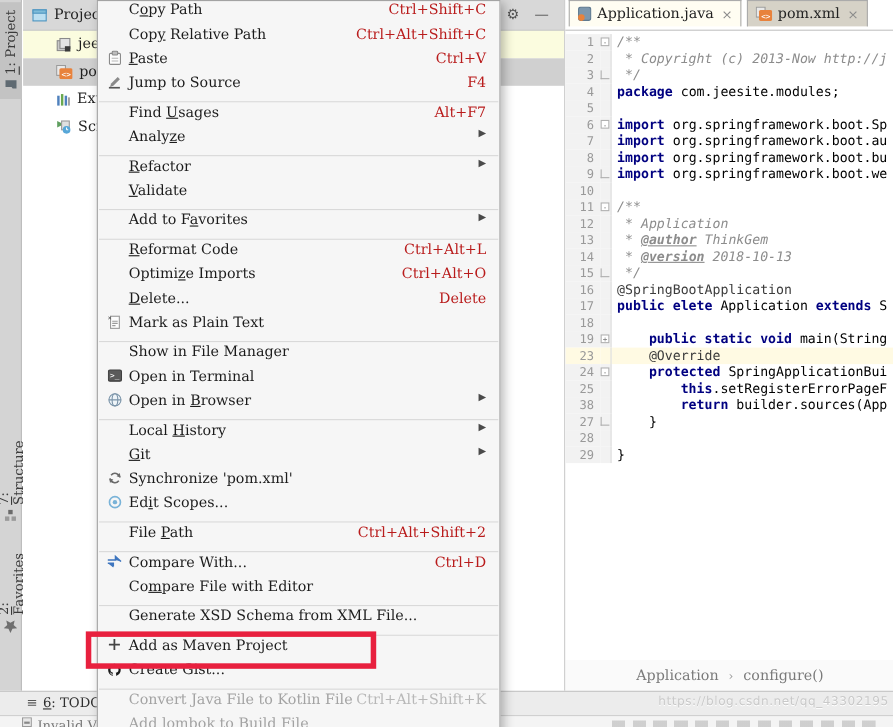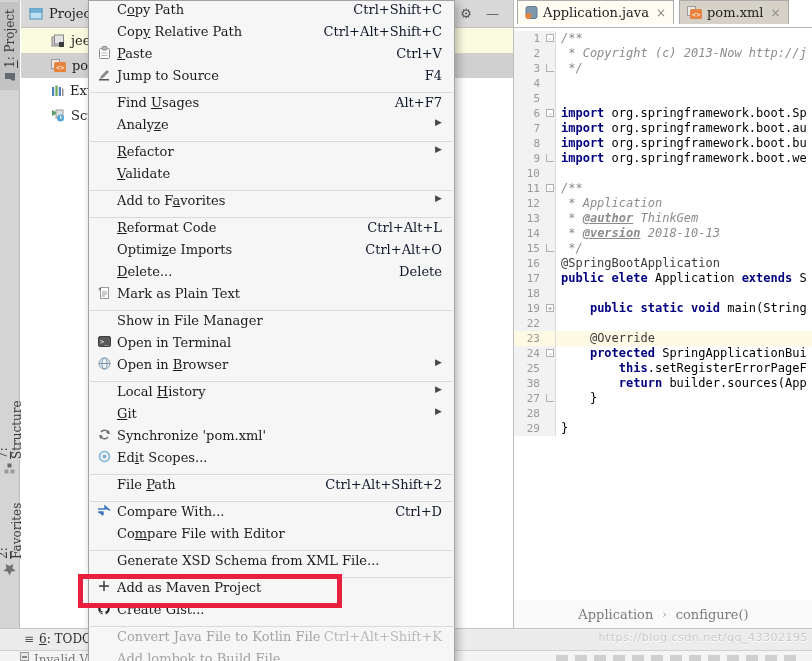--- a/index.html
+++ b/index.html
@@ -61,21 +61,21 @@
   .sleft{position:absolute;left:20px;top:1px;font-size:12px;line-height:16px;color:#777;display:flex;gap:5px;align-items:flex-start;}
   .smudge{position:absolute;right:16px;top:4px;width:240px;height:6px;opacity:.8;
           background:repeating-linear-gradient(90deg,#c6c6c6 0 12px,transparent 12px 19px);}
 
   
   .menu{position:absolute;left:88px;top:0;width:367px;height:720px;background:#f6f6f6;border:1px solid #a3a3a3;
         box-shadow:3px 3px 9px rgba(0,0,0,.28);z-index:50;box-sizing:border-box;padding-top:1px;}
   .mi{height:22px;display:flex;align-items:flex-start;padding:0 12px 0 4px;font-size:13px;color:#1b1b1b;}
   .mi .ic{width:22px;flex:none;display:flex;justify-content:center;align-items:center;line-height:0;}
   .mi .lbl{margin-left:2px;white-space:nowrap;}
-  .mi .sc{margin-left:auto;color:#0f172a;white-space:nowrap;}
+  .mi .sc{margin-left:auto;color:#b91c1c;white-space:nowrap;}
   .mi .arrow{margin-left:auto;color:#4a4a4a;font-size:9px;}
   .mi.disabled .lbl{color:#a3a3a3;}
   .mi.disabled .sc{color:#b8b8b8;}
   .msep{height:1px;background:#d9d9d9;margin:2px 1px;}
 
   .redframe{position:absolute;left:78px;top:574px;width:264px;height:34px;border:5px solid #e8203e;
             box-sizing:border-box;z-index:70;}
 
   .ticn{display:inline-block;line-height:0;}
   u{text-decoration:underline;}
@@ -197,20 +197,21 @@
         <div class="crow">
           <div class="gut">3</div>
           <div class="fold">
             <div class="fm end"></div>
           </div>
           <div class="ctext"><span class="cm"> */</span></div>
         </div>
         <div class="crow">
           <div class="gut">4</div>
           <div class="fold"></div>
+          <div class="ctext"><span class="kw">package</span><span class="pl"> com.jeesite.modules;</span></div>
         </div>
         <div class="crow">
           <div class="gut">5</div>
           <div class="fold"></div>
           <div class="ctext">&nbsp;</div>
         </div>
         <div class="crow">
           <div class="gut">6</div>
           <div class="fold">
             <div class="fm">-</div>
@@ -282,25 +283,20 @@
           <div class="gut">18</div>
           <div class="fold"></div>
           <div class="ctext">&nbsp;</div>
         </div>
         <div class="crow">
           <div class="gut">19</div>
           <div class="fold">
             <div class="fm">+</div>
           </div>
           <div class="ctext"><span class="pl">    </span><span class="kw">public static void</span><span class="pl"> main(String</span></div>
-        </div>
-        <div class="crow">
-          <div class="gut">22</div>
-          <div class="fold"></div>
-          <div class="ctext">&nbsp;</div>
         </div>
         <div class="crow hl">
           <div class="gut">23</div>
           <div class="fold"></div>
           <div class="ctext"><span class="pl">    </span><span class="ann">@Override</span></div>
         </div>
         <div class="crow">
           <div class="gut">24</div>
           <div class="fold">
             <div class="fm">-</div>

